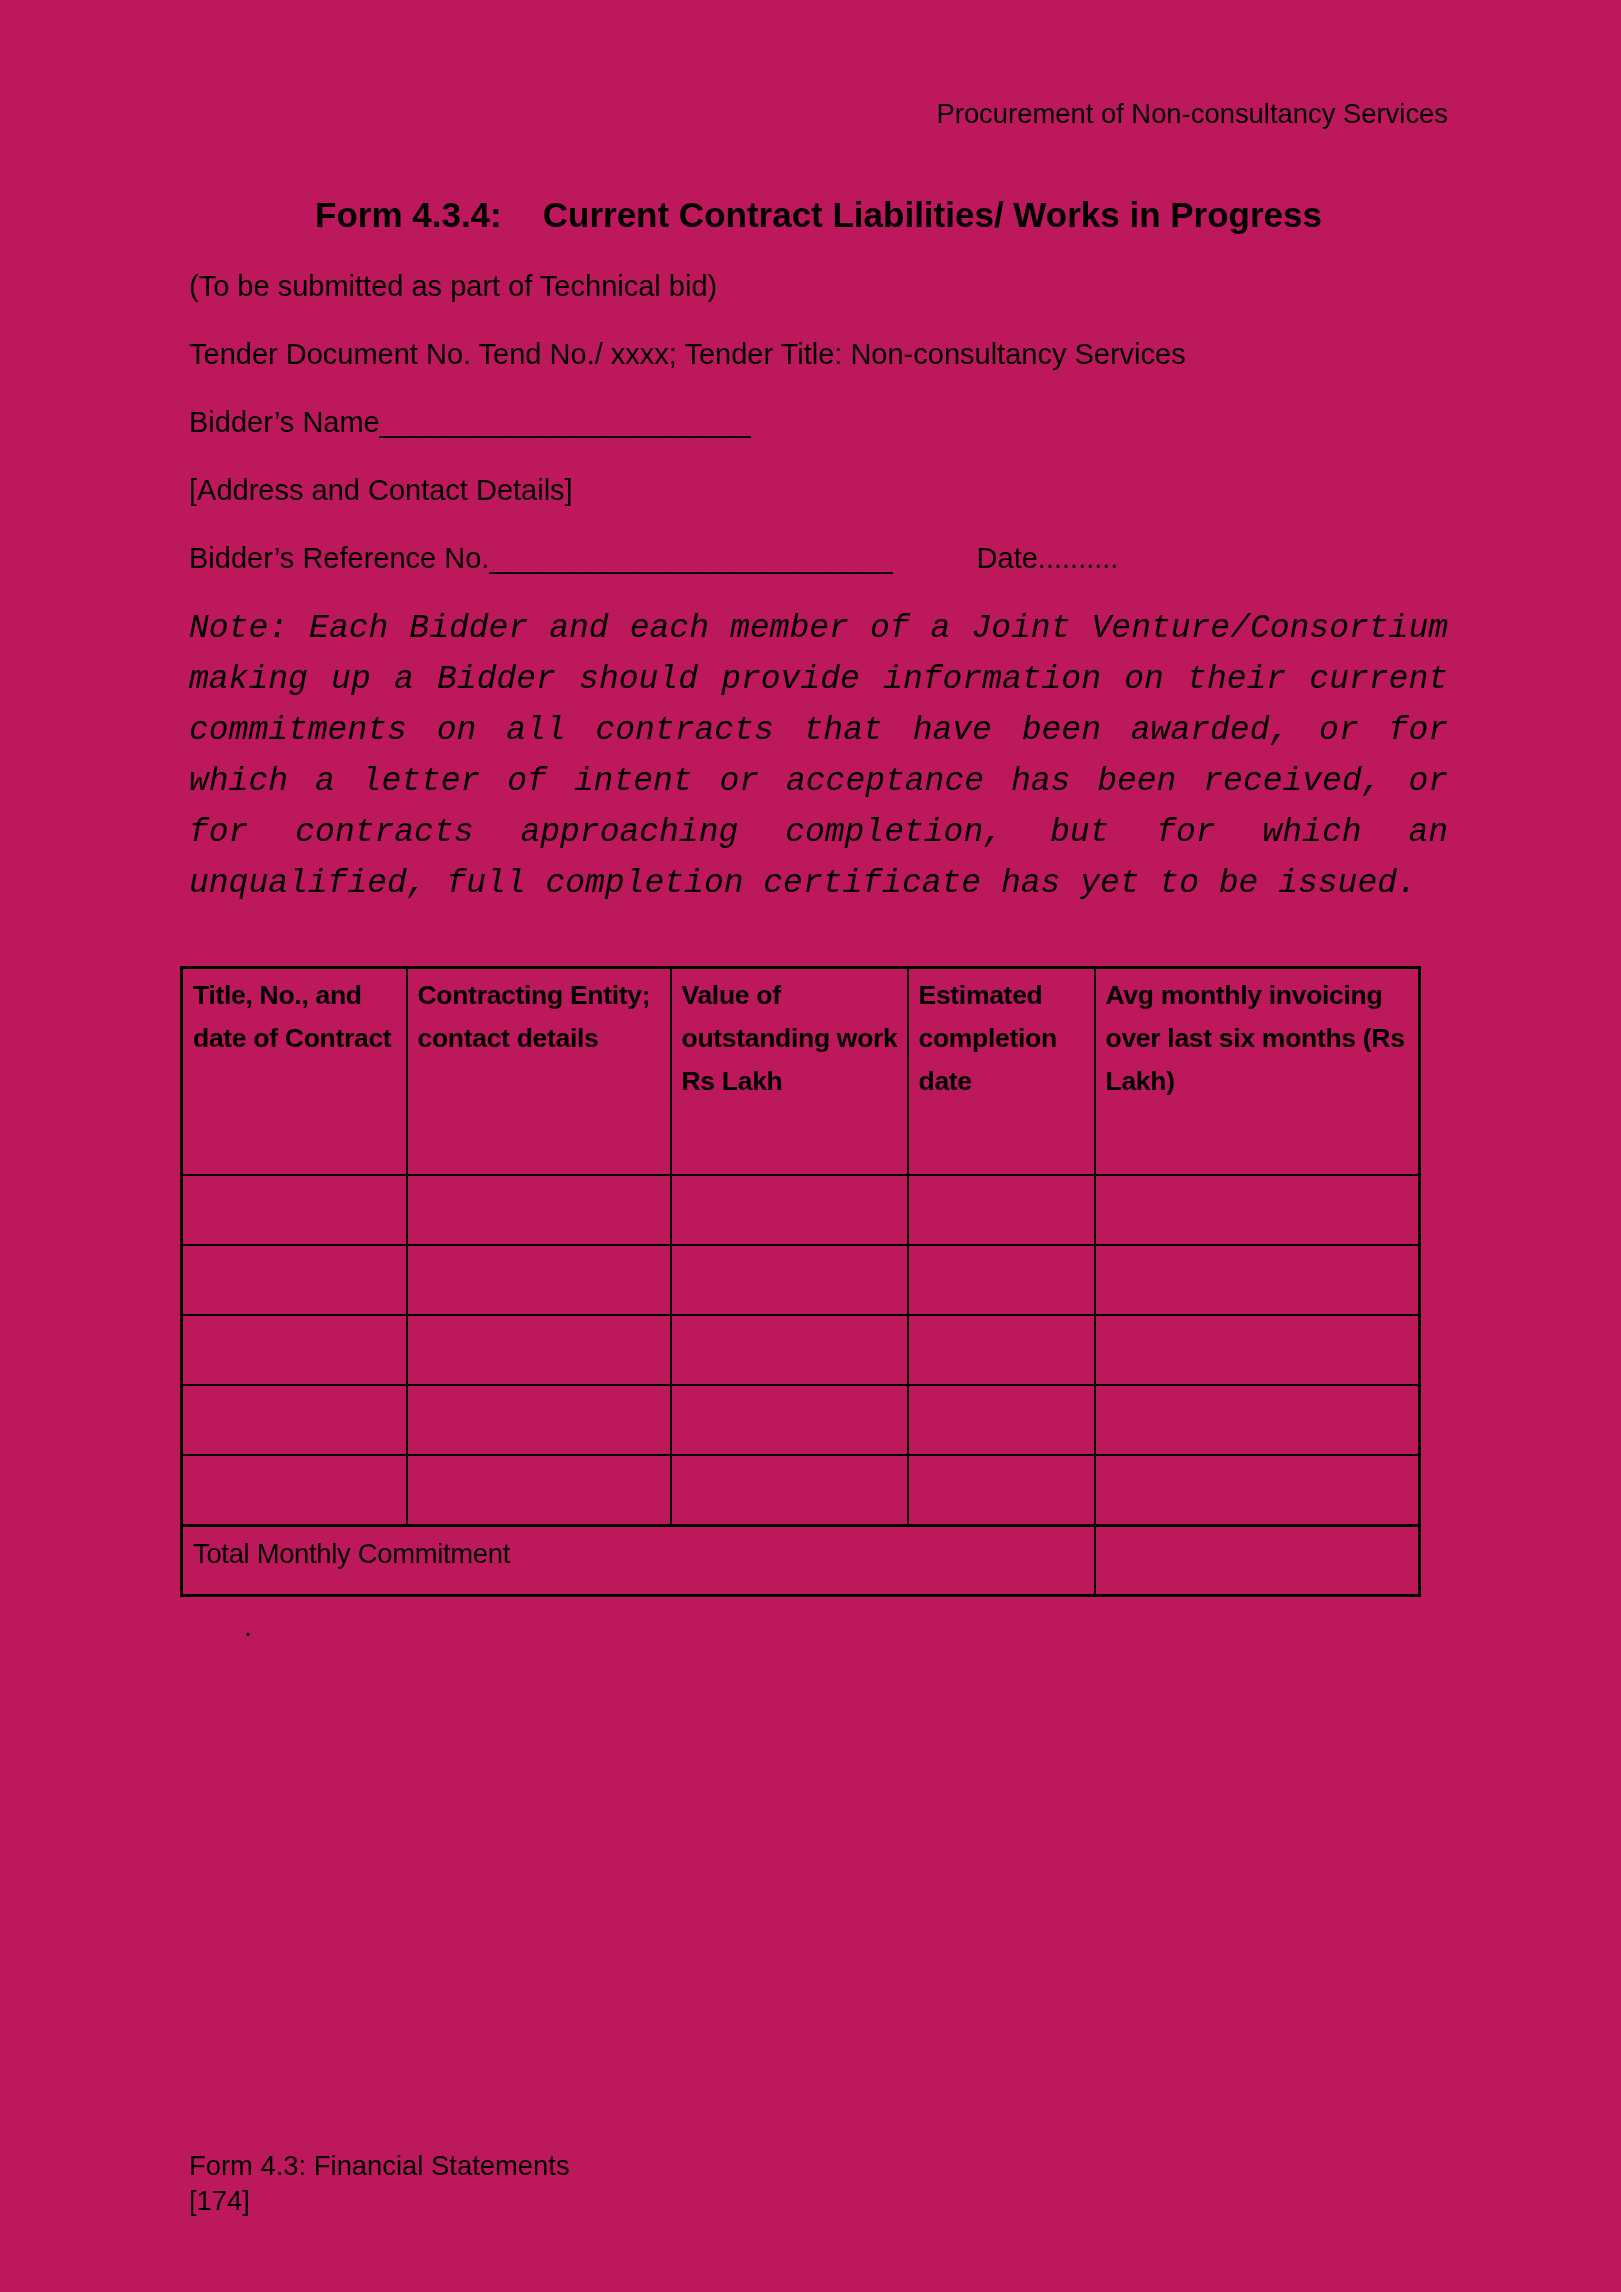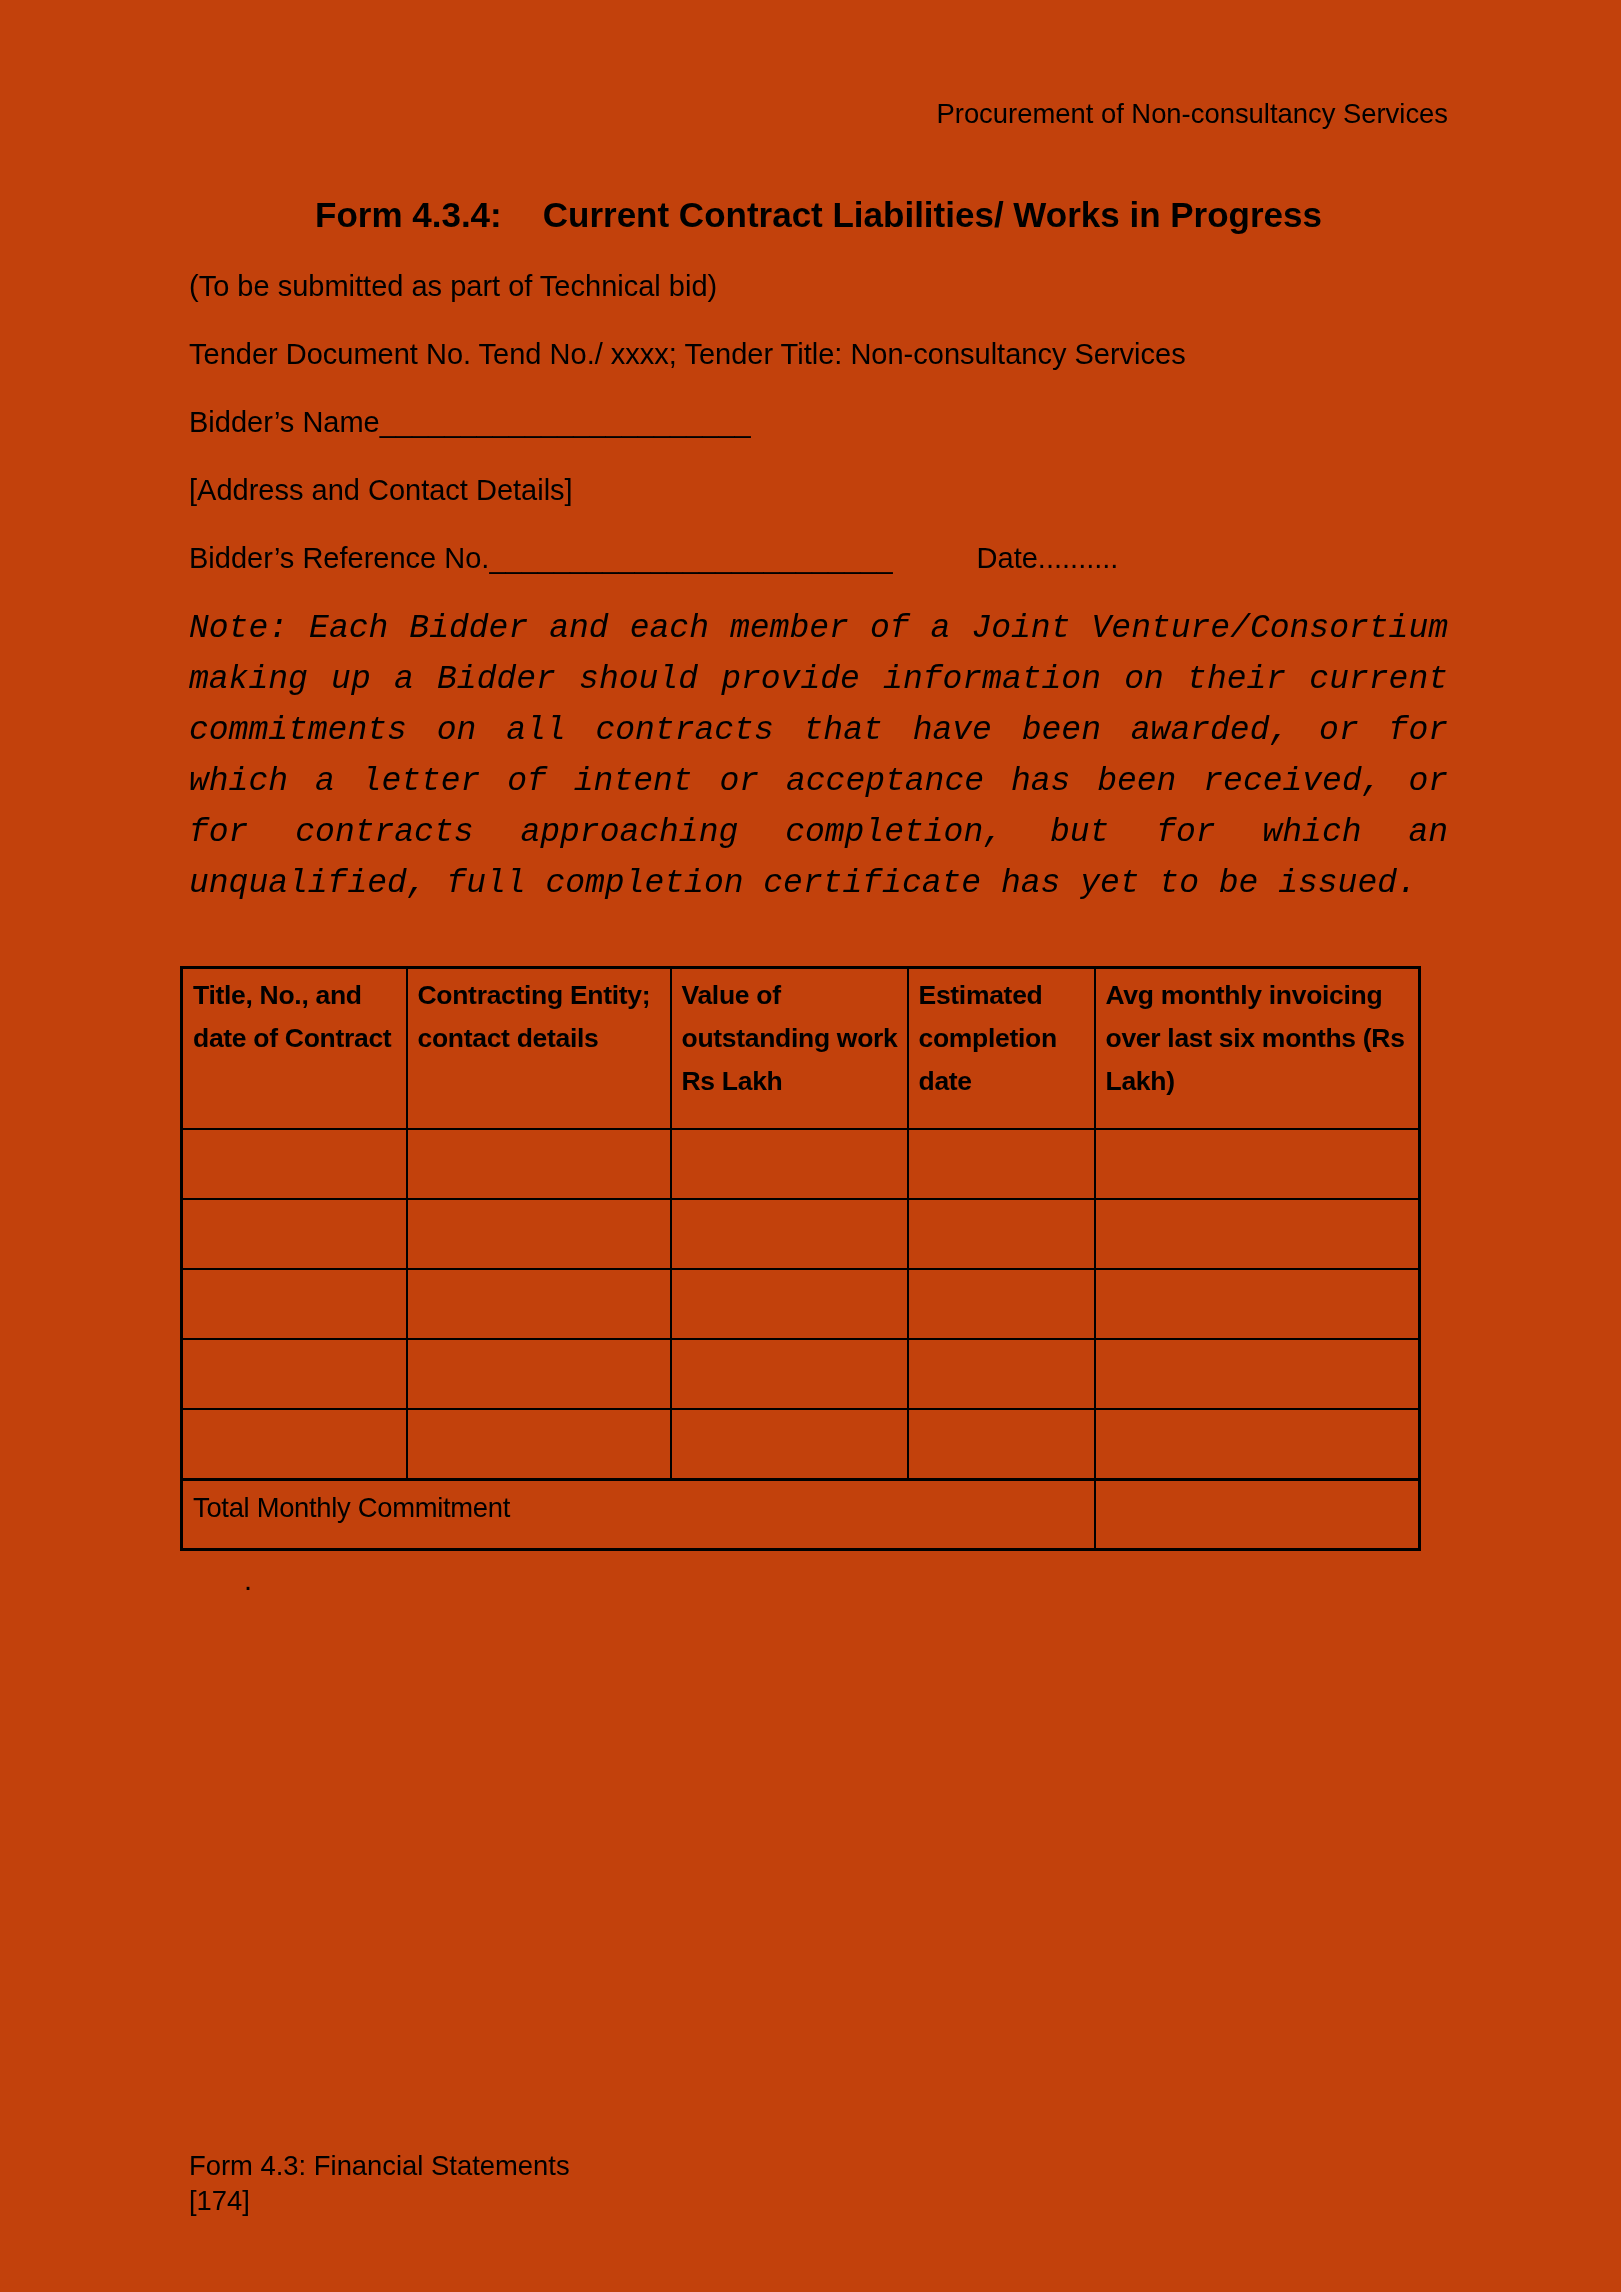--- a/index.html
+++ b/index.html
@@ -3,21 +3,21 @@
 <meta charset="utf-8">
 <style>
   * { margin: 0; padding: 0; box-sizing: border-box; }
   html, body { background: #ffffff; }
   body { font-family: "Liberation Sans", "DejaVu Sans", sans-serif; color: #000; }
 
   .page {
     position: relative;
     width: 1621px;
     height: 2293px;
-    background: #c2410c;
+    background: #be185d;
     overflow: hidden;
   }
 
   .content {
     padding: 0 173px 0 189px;
   }
 
   
   .doc-header {
     padding-top: 96px;
@@ -80,21 +80,21 @@
     border-bottom: 2.9px solid #000;
     vertical-align: top;
     padding: 5.9px 7.8px 3.9px 9.8px;
     font-size: 26.5px;
     line-height: 43px;
     letter-spacing: -0.3px;
     text-align: left;
     font-weight: normal;
     overflow: hidden;
   }
-  table.contracts thead tr { height: 162px; }
+  table.contracts thead tr { height: 208px; }
   table.contracts th { font-weight: bold; }
   table.contracts tbody tr.body-row { height: 70px; }
   table.contracts tr.total-row { height: 70px; }
   table.contracts tr.total-row td { border-top: 3.9px solid #000; font-size: 27.4px; }
   td.total-label-cell { text-align: left; padding-right: 5.9px !important; }
 
   
   .stray {
     margin-top: 11.8px;
     padding-left: 55px;

